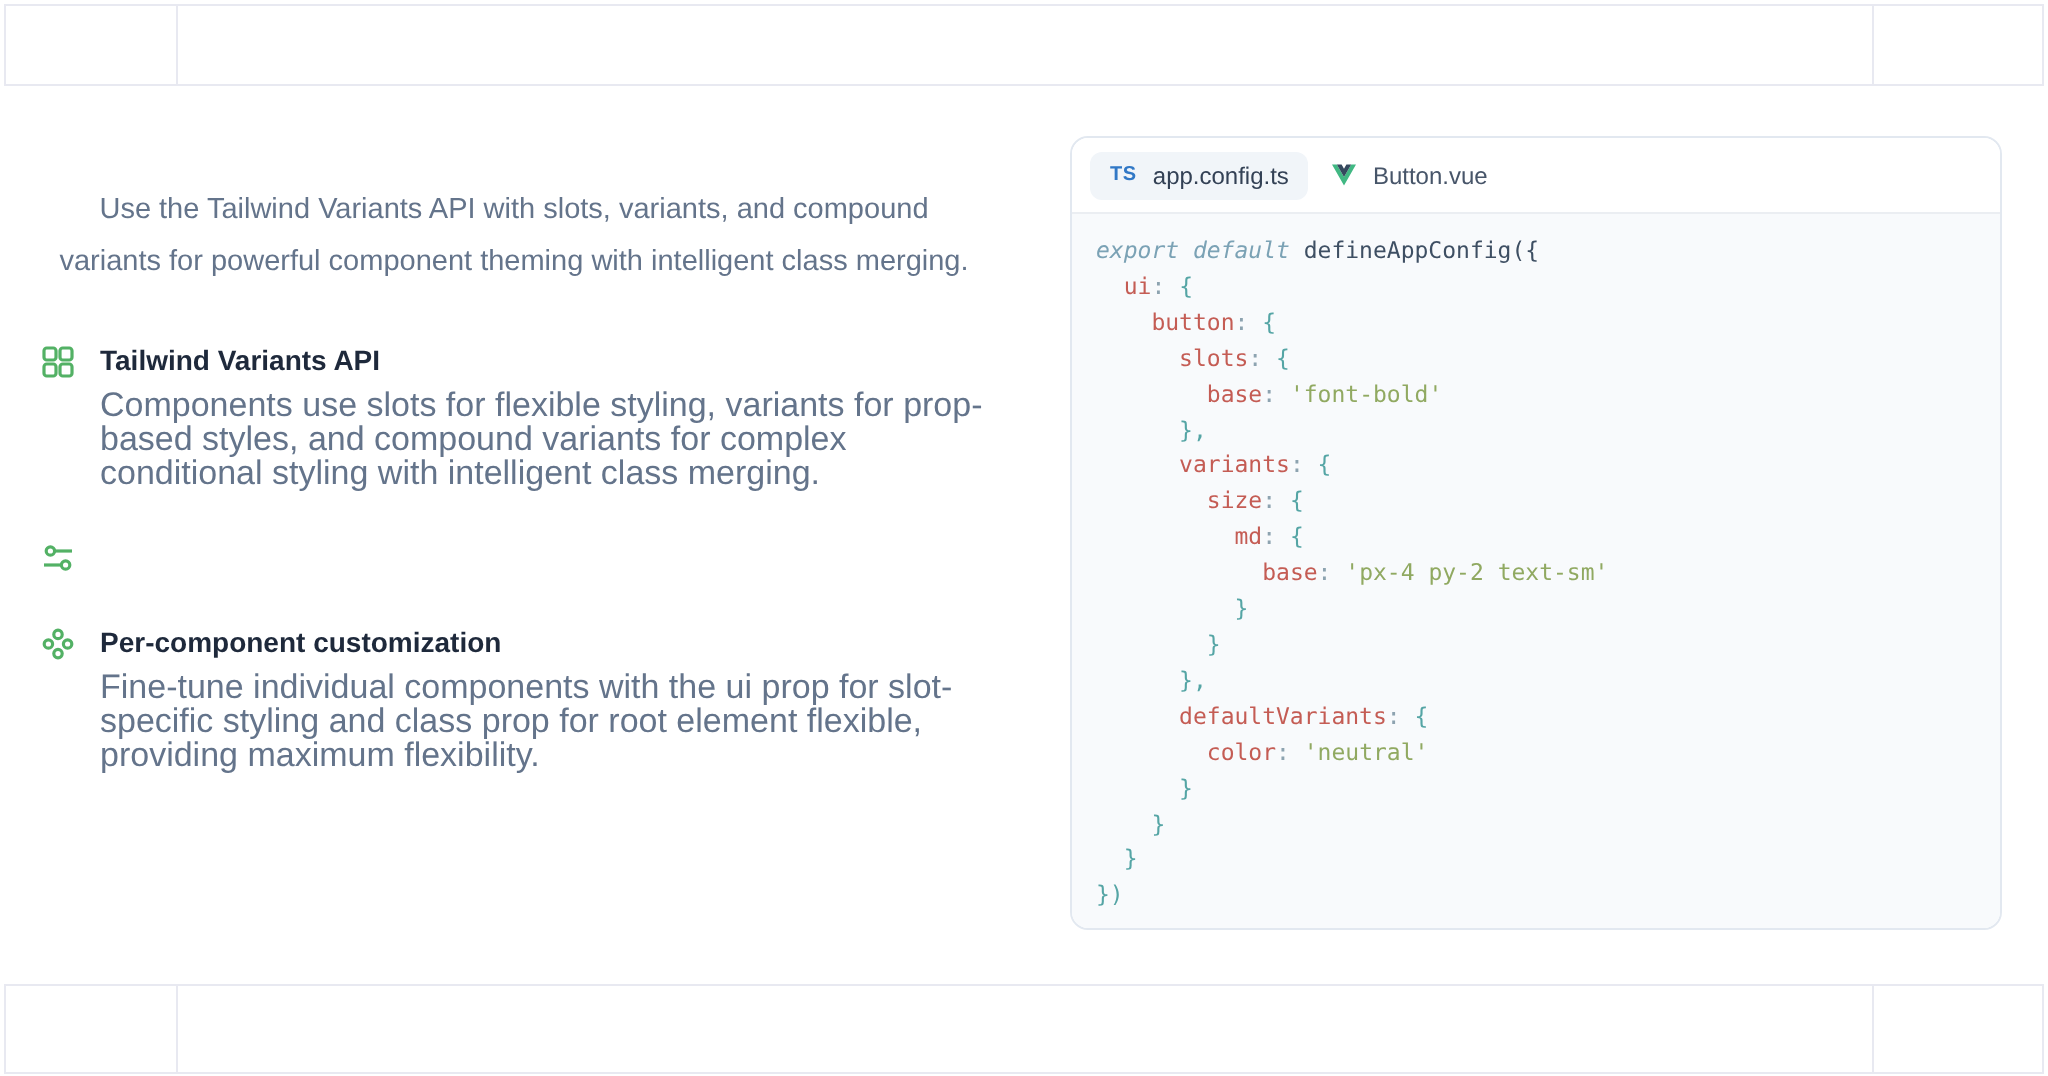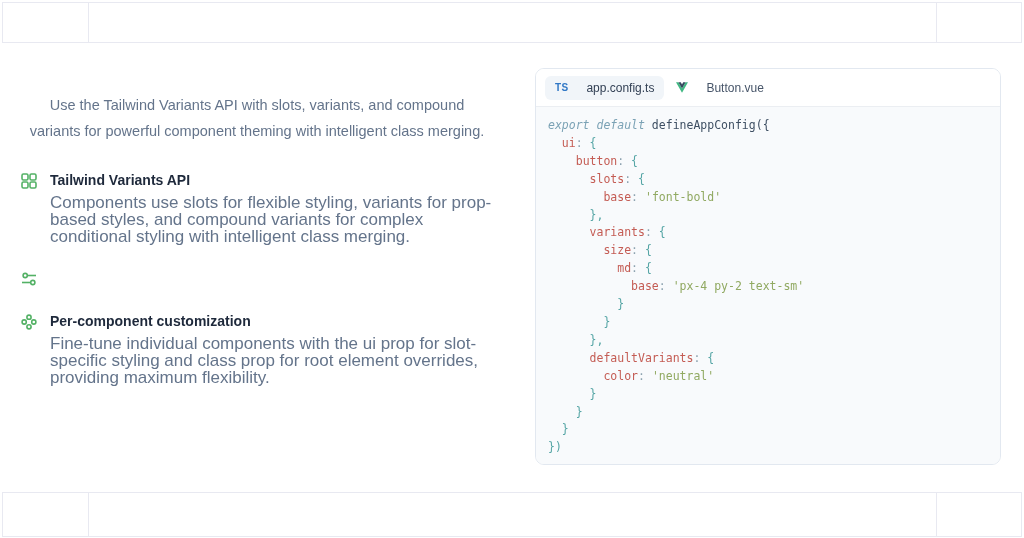--- a/index.html
+++ b/index.html
@@ -45,21 +45,21 @@
   .feature-body{flex:1;}
   .feature-title{font-size:14px;font-weight:700;color:var(--feature-title);line-height:16px;}
   .feature-desc{margin-top:6px;font-size:17px;line-height:17px;color:var(--body-text);
     max-width:476px;}
 
   
   .code-card{position:absolute;left:535px;top:68px;width:466px;height:397px;
     background:#fff;border:1px solid var(--card-border);border-radius:9px;overflow:hidden;}
   .code-header{height:38px;display:flex;align-items:center;padding:0 9px;gap:2px;
     background:#fff;border-bottom:1px solid #ebeef2;}
-  .tab{display:flex;align-items:center;gap:18px;padding:5px 10px;border-radius:6px;
+  .tab{display:flex;align-items:center;gap:8px;padding:5px 10px;border-radius:6px;
     font-size:12px;color:#475569;cursor:pointer;background:transparent;border:none;
     font-family:"Liberation Sans", sans-serif;}
   .tab.active{background:var(--tab-pill-bg);color:#334155;}
   .ts-badge{font-size:10px;font-weight:700;color:var(--ts-blue);letter-spacing:0.3px;}
   .code-body{height:358px;background:var(--code-bg);padding:10px 12px;}
   pre.code{font-family:"DejaVu Sans Mono","Liberation Mono",monospace;font-size:11.5px;
     line-height:17.9px;white-space:pre;color:var(--tok-fn);}
   .tok-kw{color:var(--tok-kw);font-style:italic;}
   .tok-fn{color:var(--tok-fn);}
   .tok-key{color:var(--tok-key);}
@@ -119,21 +119,21 @@
         <span class="feature-icon">
           <svg viewBox="0 0 18 18" fill="none" stroke="currentColor" stroke-width="1.6">
             <circle cx="9" cy="4.2" r="2.1"></circle>
             <circle cx="4.2" cy="9" r="2.1"></circle>
             <circle cx="13.8" cy="9" r="2.1"></circle>
             <circle cx="9" cy="13.8" r="2.1"></circle>
           </svg>
         </span>
         <div class="feature-body">
           <div class="feature-title">Per-component customization</div>
-          <div class="feature-desc">Fine-tune individual components with the ui prop for slot-specific styling and class prop for root element overrides, providing maximum flexibility.</div>
+          <div class="feature-desc">Fine-tune individual components with the ui prop for slot-specific styling and class prop for root element flexible, providing maximum flexibility.</div>
         </div>
       </div>
 
     </div>
   </div>
 
   <div class="code-card">
     <div class="code-header">
       <button class="tab active">
         <span class="ts-badge">TS</span>

